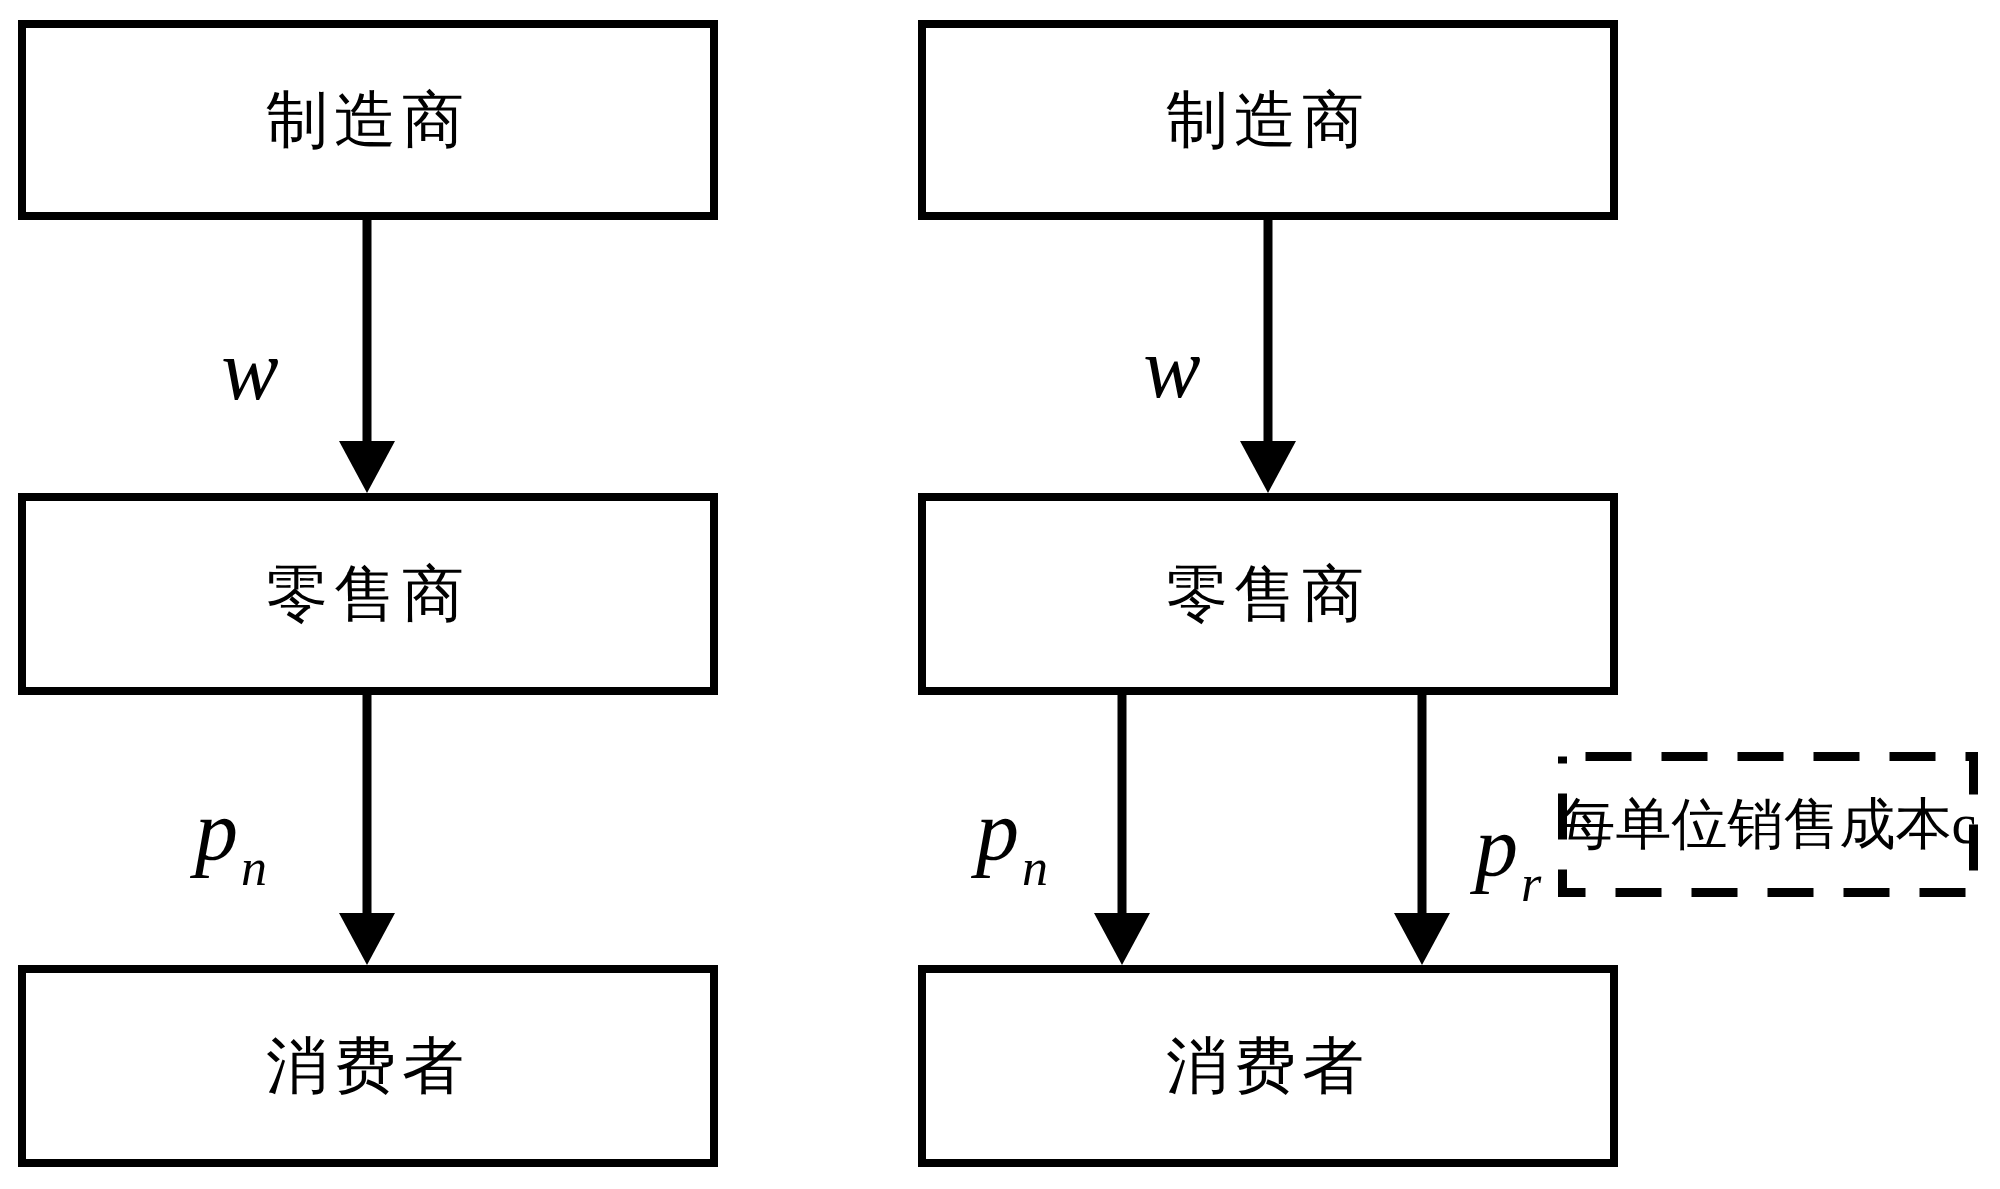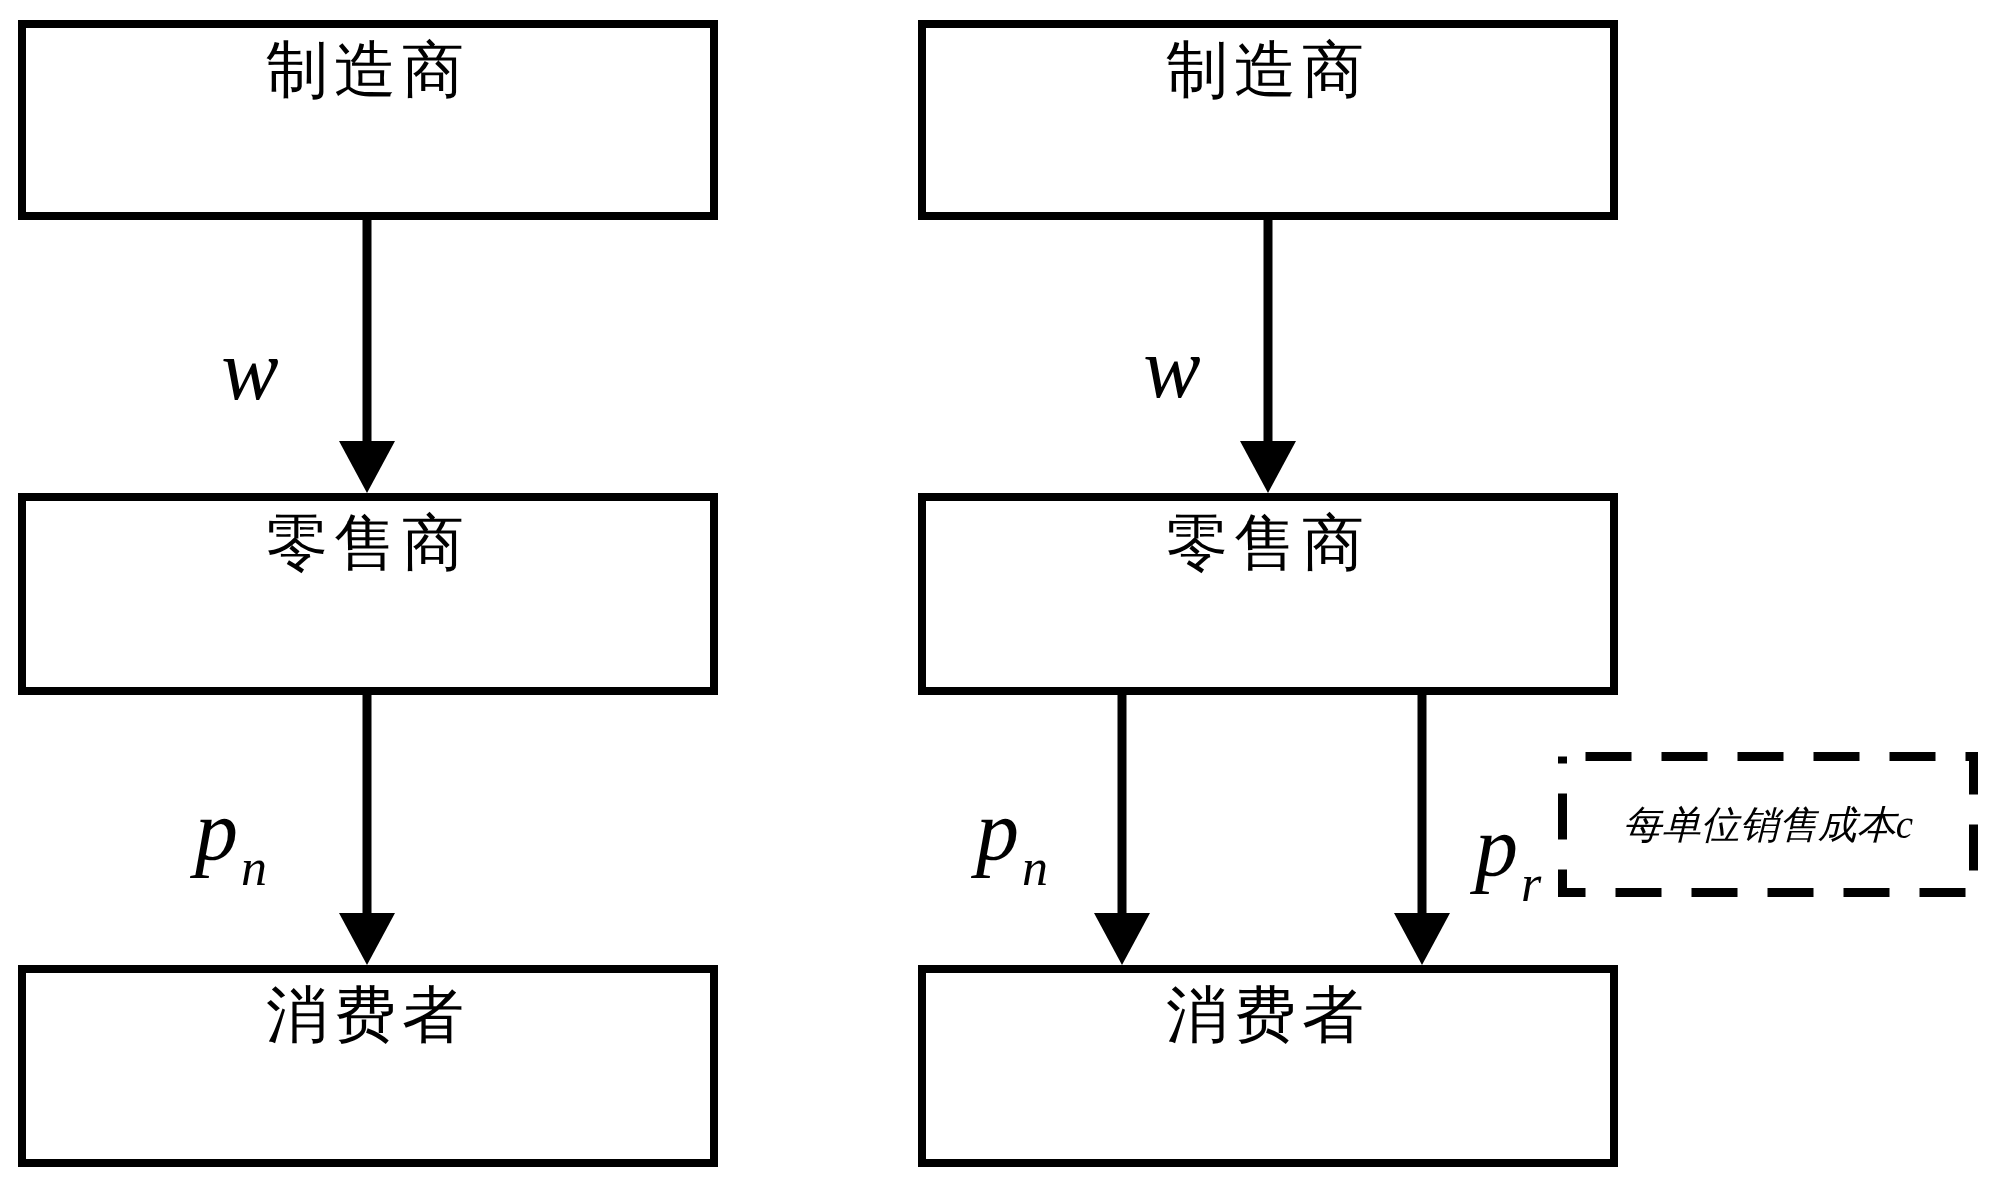--- a/index.html
+++ b/index.html
@@ -11,21 +11,21 @@
     background: var(--bg, #fff);
     font-family: "Liberation Serif", serif;
     color: var(--line, #000);
     overflow: hidden;
   }
   .node-box {
     position: absolute;
     border: 8px solid var(--line, #000);
     background: var(--bg, #fff);
     display: flex;
-    align-items: flex-start;
+    align-items: center;
     justify-content: center;
   }
   .node-label {
     font-size: 62px;
     letter-spacing: 6px;
     color: var(--line, #000);
     white-space: nowrap;
   }
   .arrow { position: absolute; width: 56px; }
   .arrow .shaft {
@@ -55,24 +55,23 @@
     line-height: 1;
   }
   .mbase { font-size: 86px; }
   .msub  { font-size: 52px; vertical-align: -26px; margin-left: 3px; }
   .dashed-note { position: absolute; }
   .dashed-note svg { position: absolute; left: 0; top: 0; width: 100%; height: 100%; }
   .note-text {
     position: absolute;
     left: 50%; top: 50%;
     transform: translate(-50%, -50%);
-    font-size: 39px;
+    font-size: 56px;
     white-space: nowrap;
     color: var(--line, #000);
-    font-style: italic;
   }
 </style>
 </head>
 <body>
 
 <div id="canvas">
 
   <div class="node-box" style="left:18px; top:20px; width:700px; height:200px;">
     <span class="node-label">制造商</span>
   </div>

